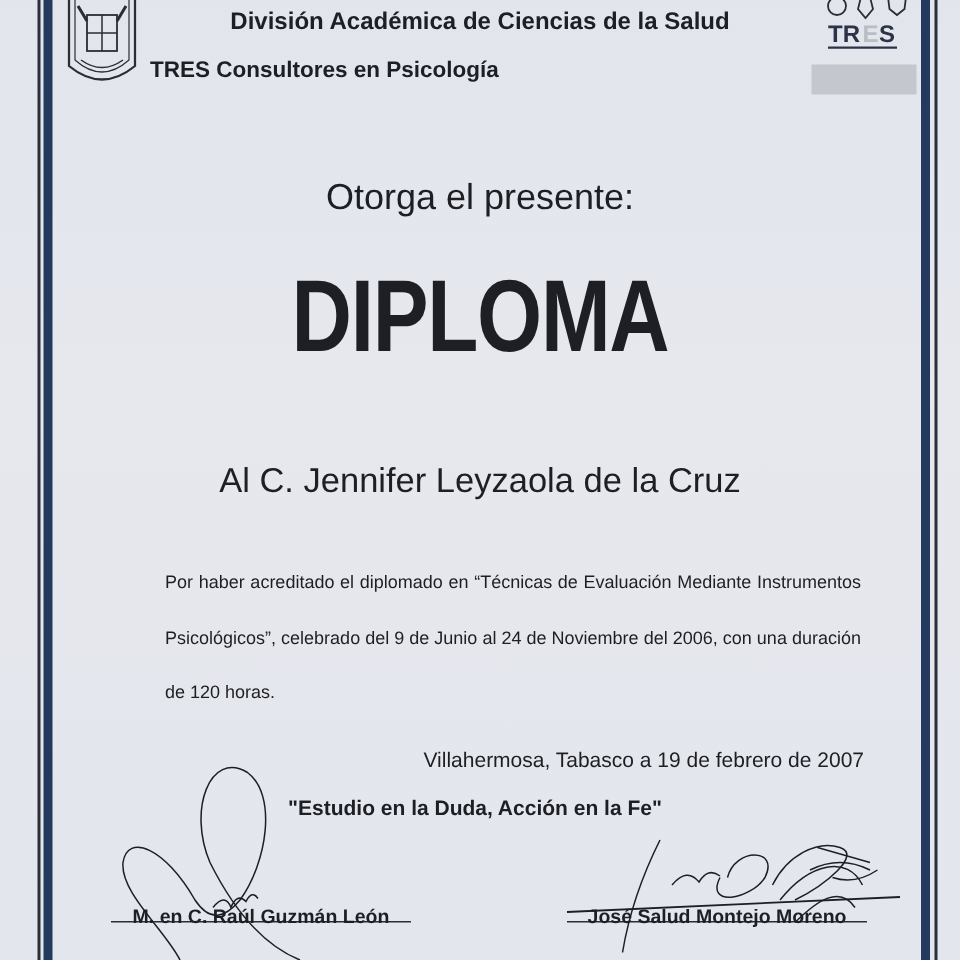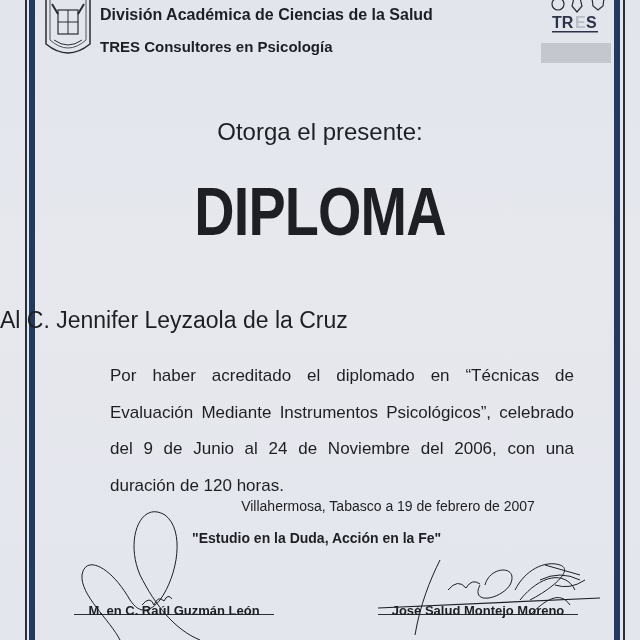--- a/index.html
+++ b/index.html
@@ -6,27 +6,27 @@
   body{width:640px;height:640px;overflow:hidden;background:#dfe2e8;position:relative;font-family:"Liberation Sans",sans-serif;color:#1d1f24;}
   .paper{position:absolute;left:0;top:0;width:640px;height:640px;background:linear-gradient(180deg,#e2e5ec 0%,#e6e8ee 40%,#e3e6ec 100%);}
   .line{position:absolute;top:0;height:640px;}
   .l-thin{left:25px;width:2px;background:#2a2f3a;}
   .l-navy{left:29px;width:6px;background:#233a5e;}
   .r-navy{left:614px;width:6px;background:#233a5e;}
   .r-thin{left:623px;width:2px;background:#2a2f3a;}
   .crest{position:absolute;left:42px;top:0;width:52px;height:60px;}
   .tres-logo{position:absolute;left:548px;top:0;width:62px;height:36px;}
   .gray-box{position:absolute;left:541px;top:43px;width:70px;height:20px;background:#c4c7cd;}
-  .hdr1{position:absolute;left:100px;width:440px;top:6px;text-align:left;font-weight:bold;font-size:16px;}
+  .hdr1{position:absolute;left:100px;width:440px;top:6px;text-align:center;font-weight:bold;font-size:16px;}
   .hdr2{position:absolute;left:100px;width:440px;top:38px;text-align:left;font-weight:bold;font-size:15px;}
   .otorga{position:absolute;left:0;width:640px;top:118px;text-align:center;font-size:24px;}
   .diploma{position:absolute;left:0;width:640px;top:172px;text-align:center;font-weight:bold;font-size:68px;letter-spacing:-1px;transform:scaleX(0.82);transform-origin:center;}
-  .recipient{position:absolute;left:0;width:640px;top:307px;text-align:left;font-size:23px;}
-  .body-text{position:absolute;left:110px;width:464px;top:358px;font-size:17px;line-height:36.5px;text-align:justify;text-align-last:left;}
-  .place-date{position:absolute;left:200px;width:376px;top:498px;text-align:center;font-size:14px;}
+  .recipient{position:absolute;left:0;width:640px;top:307px;text-align:center;font-size:23px;}
+  .body-text{position:absolute;left:110px;width:464px;top:370px;font-size:12px;line-height:36.5px;text-align:justify;text-align-last:left;}
+  .place-date{position:absolute;left:200px;width:376px;top:498px;text-align:right;font-size:14px;}
   .motto{position:absolute;left:192px;width:300px;top:530px;font-weight:bold;font-size:14px;}
   .sig-line{position:absolute;height:1px;background:#2a2d33;}
   .sig1-line{left:74px;width:200px;top:614px;}
   .sig2-line{left:378px;width:200px;top:614px;}
   .sig-name{position:absolute;top:603px;font-weight:bold;font-size:13px;text-align:center;}
   .sig1-name{left:74px;width:200px;}
   .sig2-name{left:370px;width:216px;}
   .sig-svg{position:absolute;left:0;top:0;width:640px;height:640px;pointer-events:none;}
 </style>
 </head>

